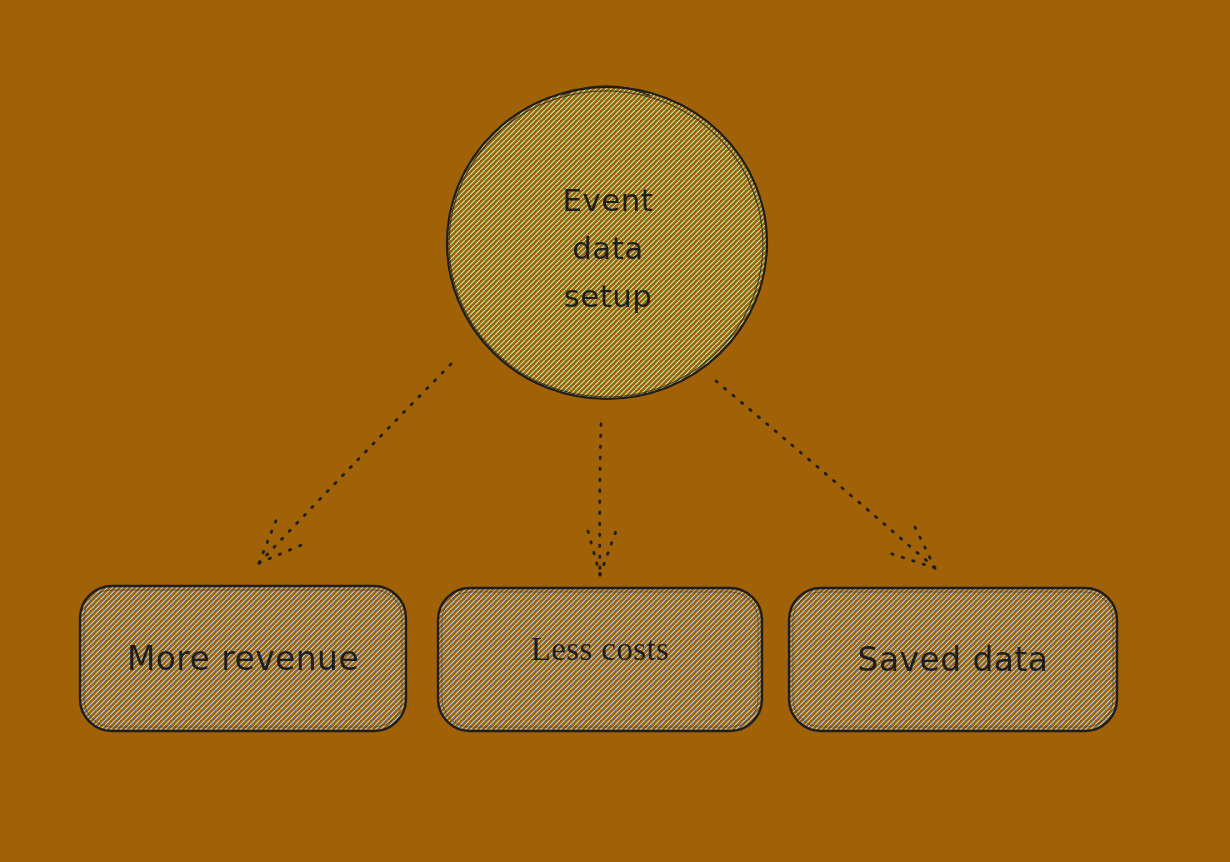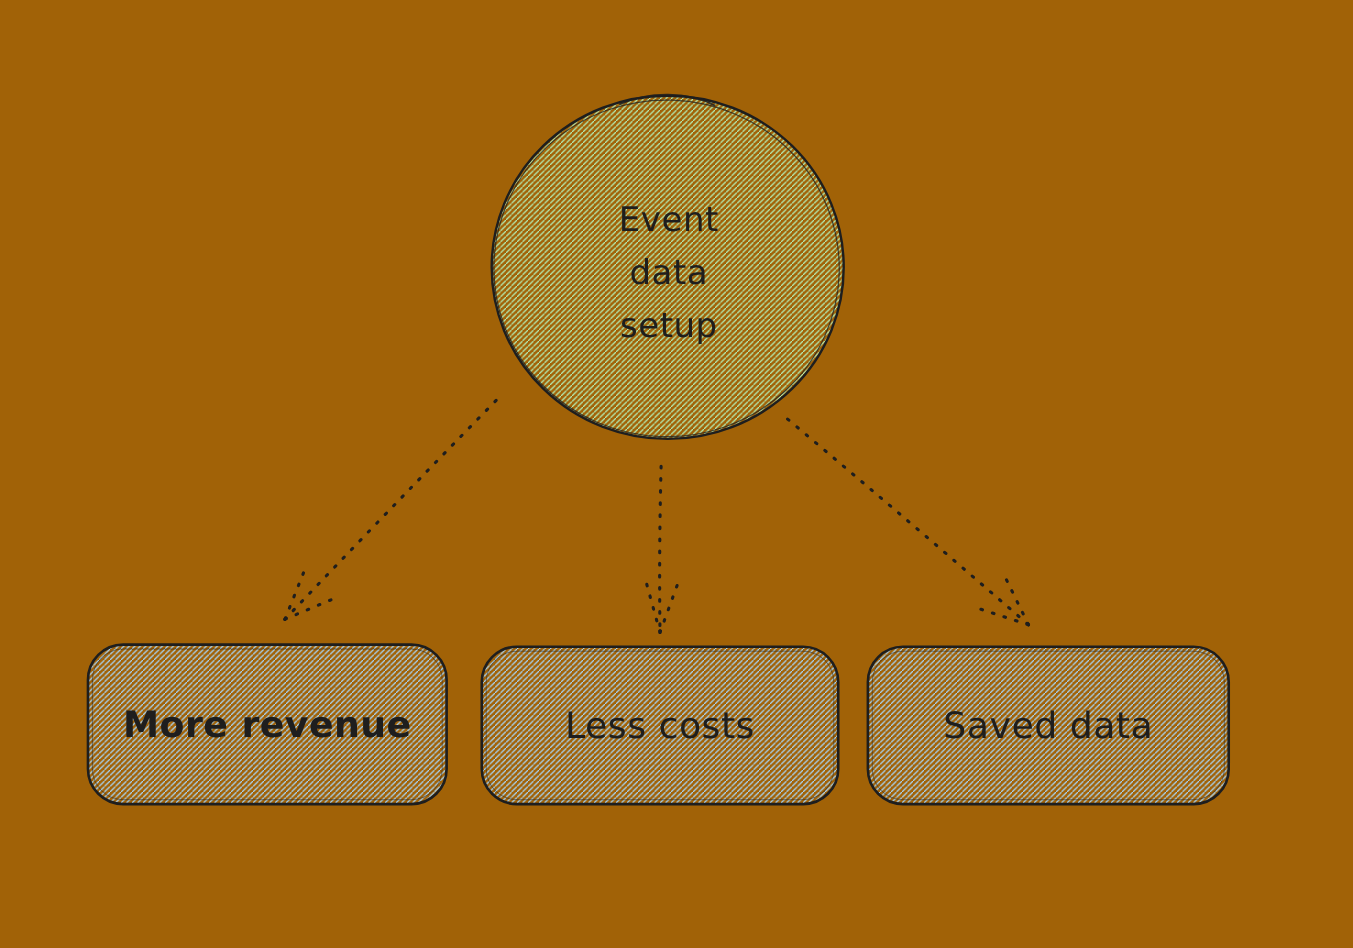--- a/index.html
+++ b/index.html
@@ -37,22 +37,22 @@
     font-size: 31px;
     line-height: 48px;
     white-space: pre-line;
   }
   .box-label {
     font-size: 33px;
     display: flex;
     align-items: center;
     justify-content: center;
   }
-  .box-label-1 { left: 80px;  top: 586px; width: 326px; height: 145px; font-weight: bold; }
-  .box-label-2 { left: 438px; top: 588px; width: 324px; height: 143px; }
+  .box-label-1 { left: 80px;  top: 586px; width: 326px; height: 145px; }
+  .box-label-2 { left: 438px; top: 588px; width: 324px; height: 122px; font-family: Liberation Serif, serif; }
   .box-label-3 { left: 789px; top: 588px; width: 328px; height: 143px; }
 </style>
 </head>
 <body>
 
 <div class="canvas">
 
   <svg width="1230" height="862" viewBox="0 0 1230 862">
     <defs>
       <pattern id="hachure-green" patternUnits="userSpaceOnUse" width="5" height="5">

